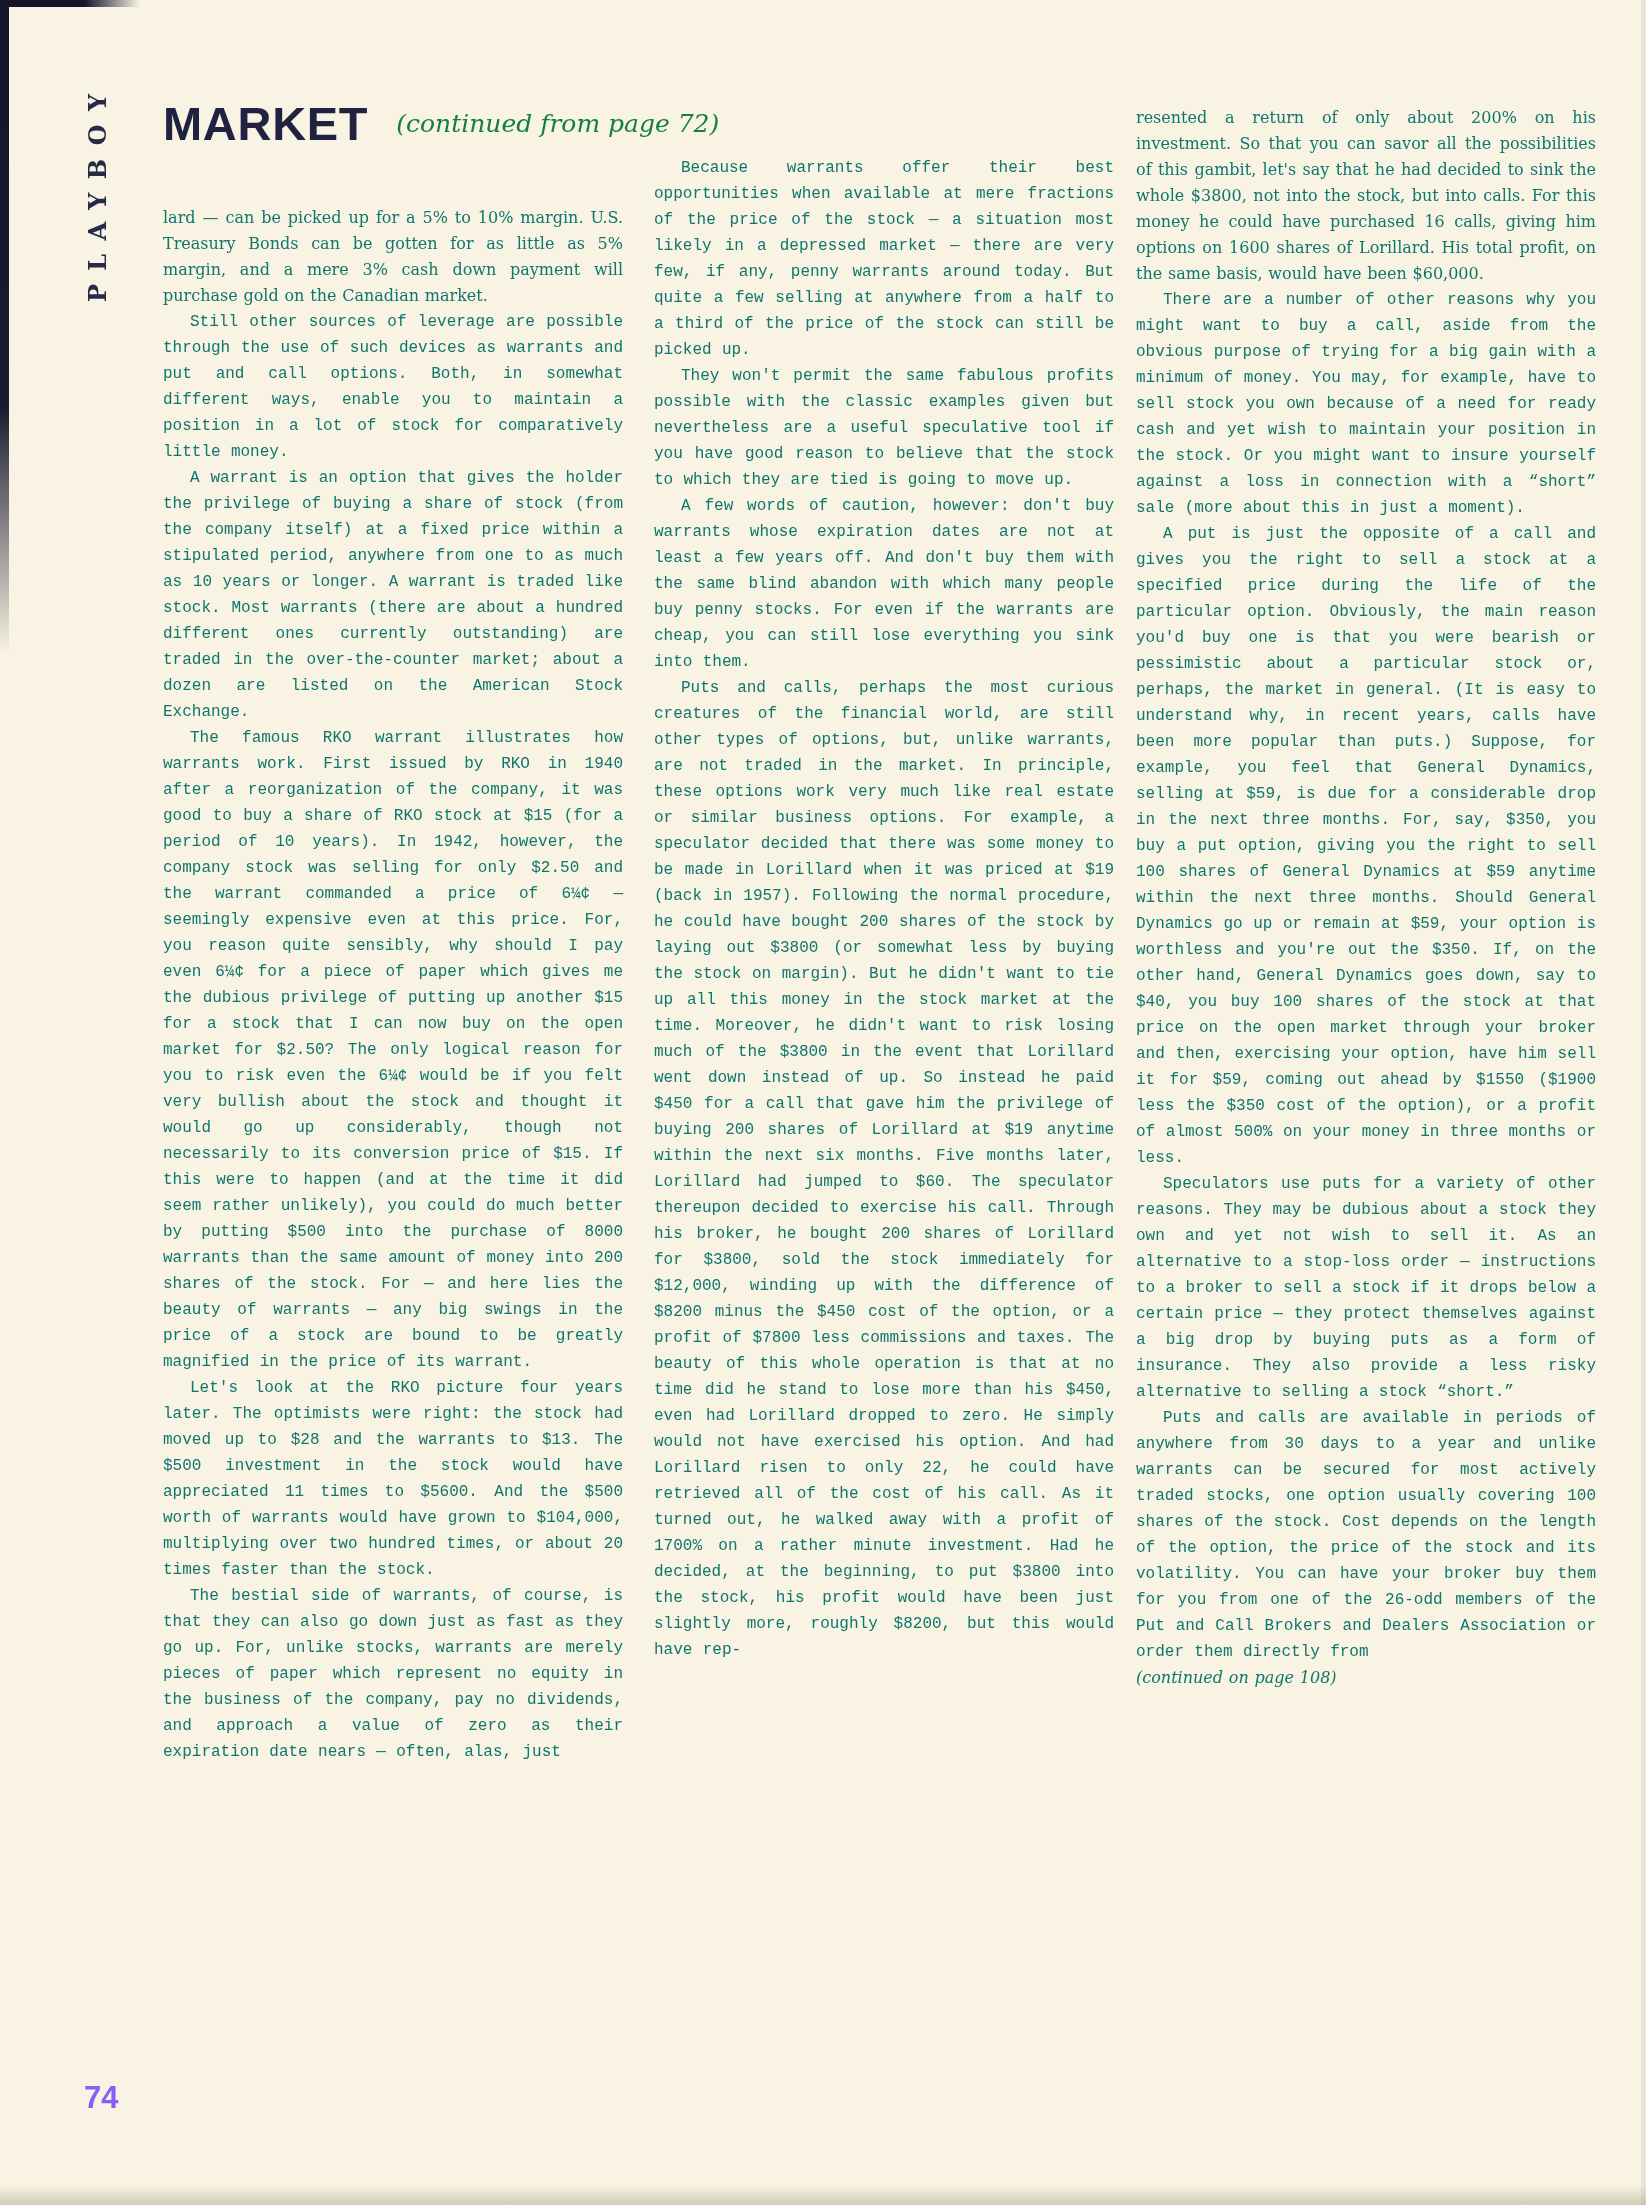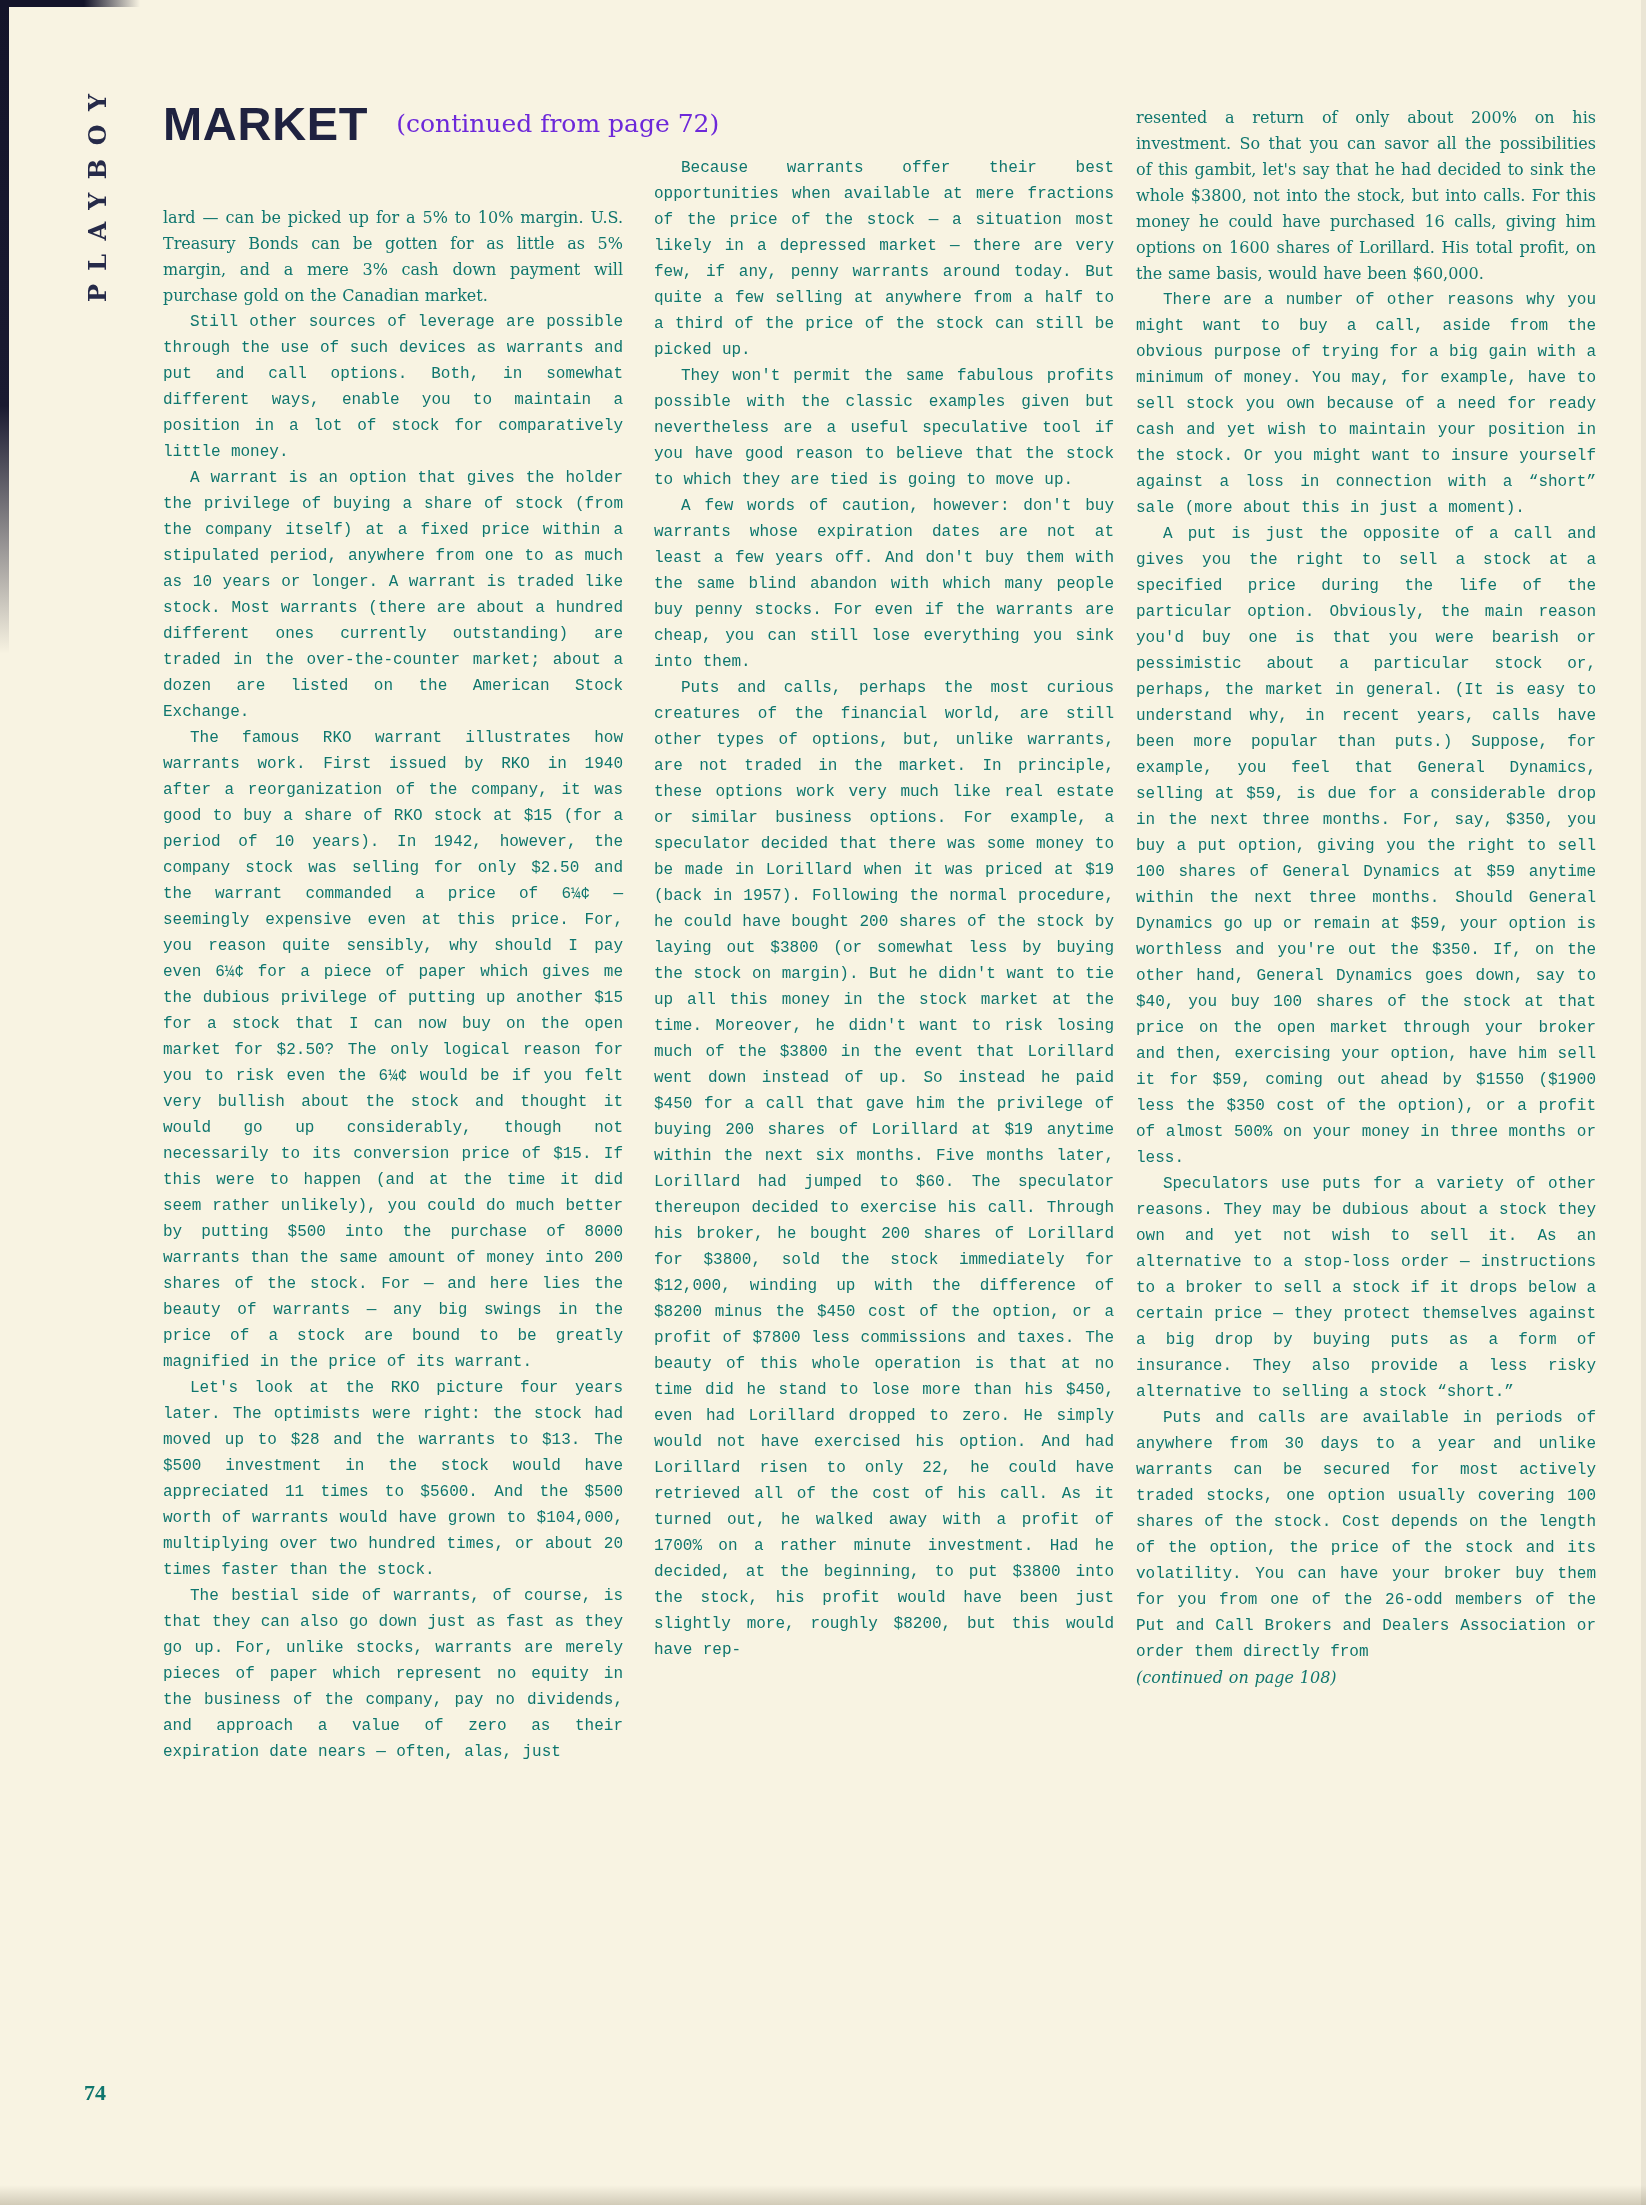--- a/index.html
+++ b/index.html
@@ -51,22 +51,23 @@
     color: #1f2240;
   }
   #header .title {
     font-family: "Liberation Sans", sans-serif;
     font-weight: 700;
     font-size: 47px;
     letter-spacing: 0.7px;
   }
   #header .cont {
     font-size: 25px;
+    font-style: italic;
     margin-left: 28px;
-    color: #6d28d9;
+    color: #15803d;
   }
 
   
   .col {
     position: absolute;
     width: 460px;
     color: #0f766e;
     font-size: 16px;
     line-height: 26px;
     text-align: justify;
@@ -77,24 +78,24 @@
   #col3 { left: 1136px; top: 105px; }
   .col p { margin: 0; }
   .col p.ind { text-indent: 27px; font-family: Liberation Mono, monospace; }
   .cont-note {
     margin: 0;
     font-style: italic;
   }
 
   #folio {
     position: absolute; left: 84px; top: 2080px;
-    font-family: Liberation Serif, serif;
+    font-family: Liberation Sans, sans-serif;
     font-weight: bold;
-    font-size: 22px;
-    color: #0f766e;
+    font-size: 31px;
+    color: #8b5cf6;
   }
 </style>
 </head>
 <body>
 
 <div id="page">
 
   <div id="spine">PLAYBOY</div>
 
   <div id="header">

